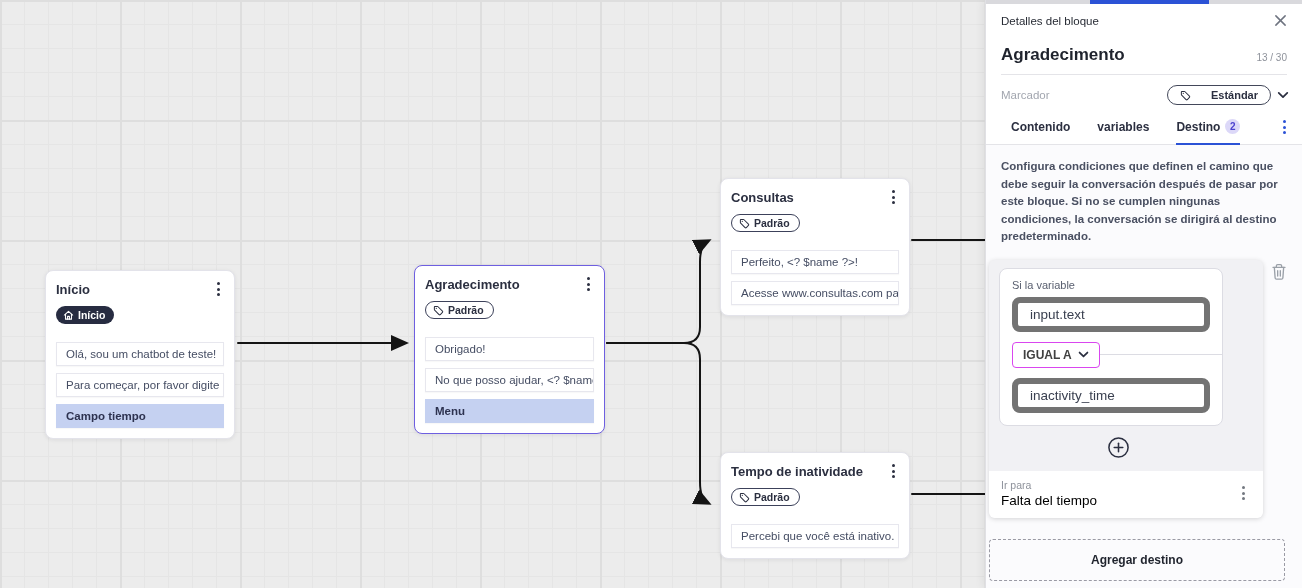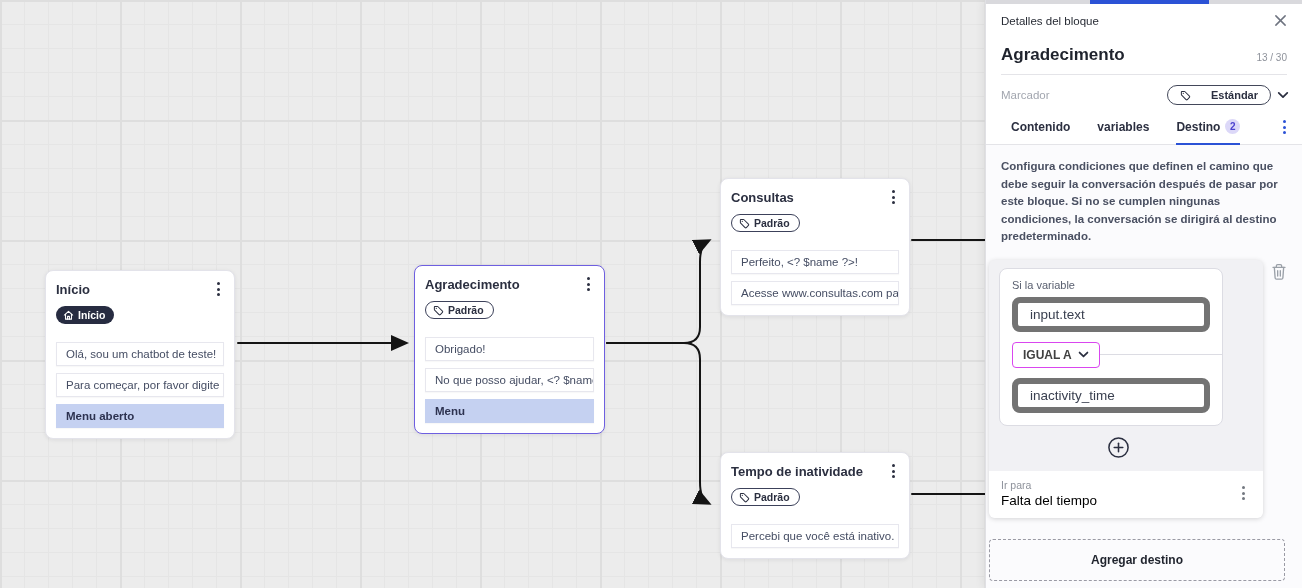--- a/index.html
+++ b/index.html
@@ -159,21 +159,21 @@
     <span class="badge-dark">
       <svg width="11" height="11" viewBox="0 0 24 24" fill="none" stroke="#fff" stroke-width="2.4" stroke-linecap="round" stroke-linejoin="round">
         <path d="M3 11 L12 3 L21 11"></path>
           <path d="M5.5 9.5 V20 H18.5 V9.5"></path>
           <path d="M10 20 V14 H14 V20"></path>
       </svg>
       <span>Início</span>
     </span>
     <div class="msg">Olá, sou um chatbot de teste!</div>
     <div class="msg">Para começar, por favor digite o ...</div>
-    <div class="msg hl">Menu aberto</div>
+    <div class="msg hl">Campo tiempo</div>
   </div>
 
   <div class="node selected" style="left:414px; top:265px; width:191px;">
     <div class="node-head">
       <span class="node-title">Agradecimento</span>
       <span class="kebab">
           <i></i>
           <i></i>
           <i></i>
         </span>

